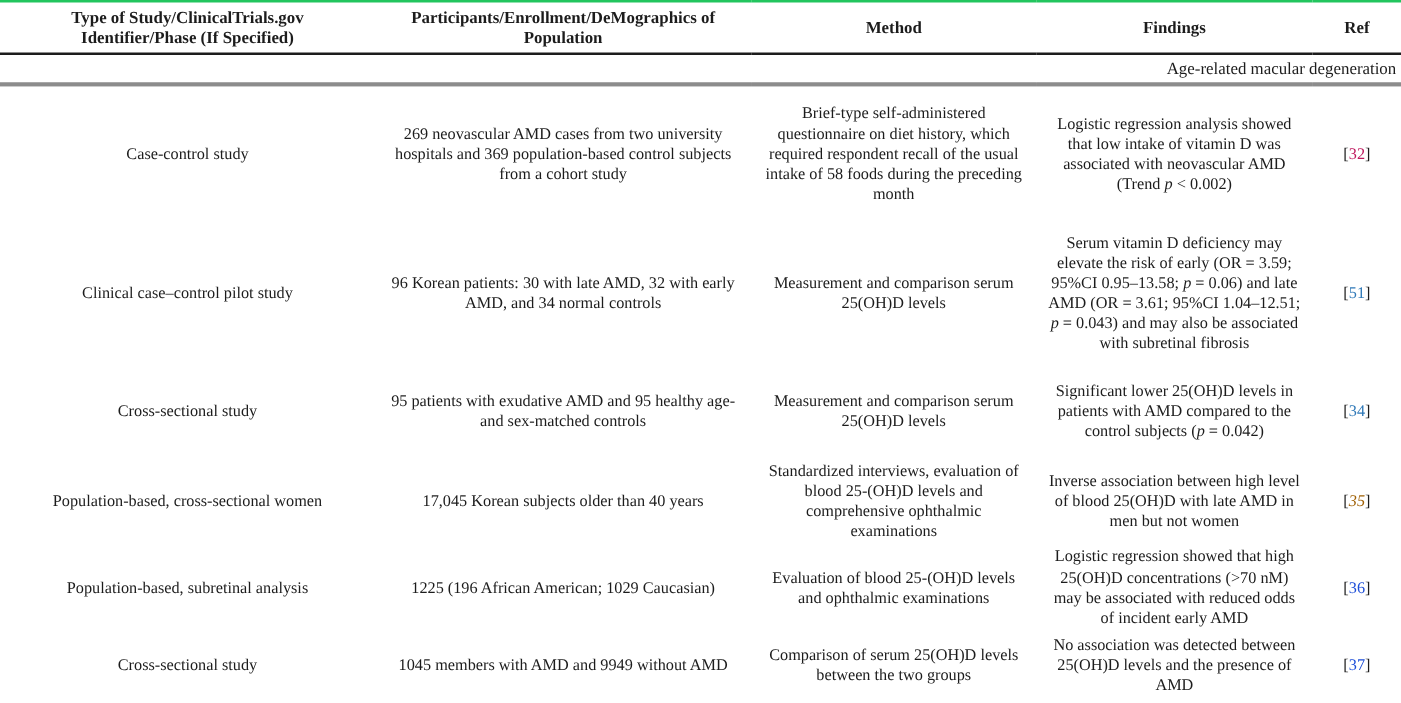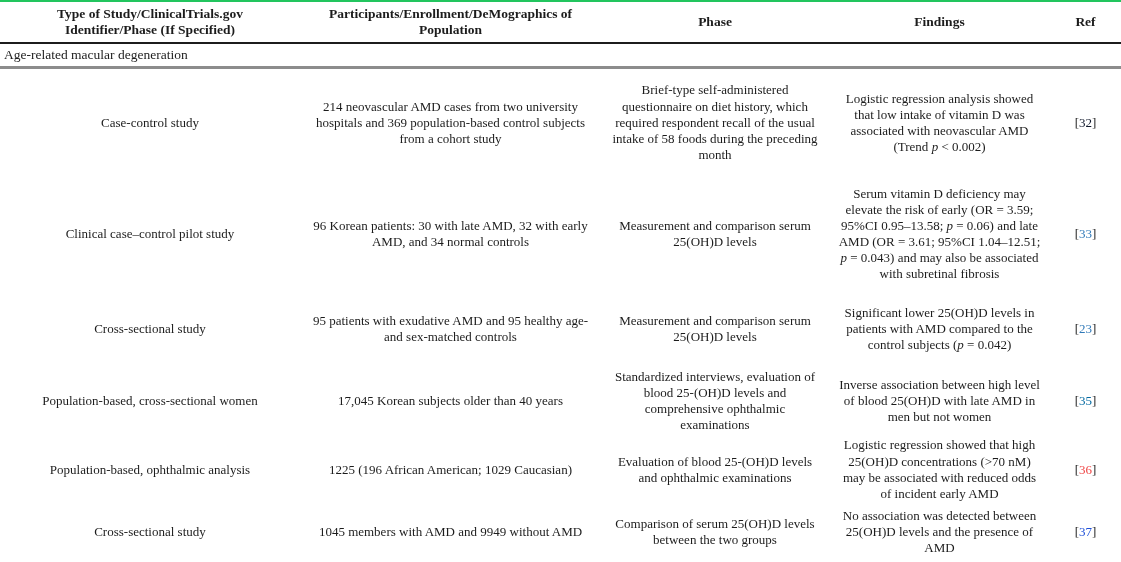--- a/index.html
+++ b/index.html
@@ -28,21 +28,21 @@
   th {
     font-weight: bold;
     font-size: 13.5px;
     line-height: 1.18;
     text-align: center;
     vertical-align: middle;
     padding: 3px 14px;
   }
   tr.section-row { border-bottom: 3px solid #8c8c8c; }
   tr.section-row td {
-    text-align: left;
+    text-align: right;
     vertical-align: middle;
     font-size: 13.5px;
     height: 24px;
     padding: 2px 4px;
   }
   td.c {
     text-align: center;
     vertical-align: middle;
     font-size: 13px;
     line-height: 1.24;
@@ -66,69 +66,69 @@
     <col class="c1">
       <col class="c2">
       <col class="c3">
       <col class="c4">
       <col class="c5">
   </colgroup>
   <thead>
     <tr>
       <th>Type of Study/ClinicalTrials.gov Identifier/Phase (If Specified)</th>
       <th>Participants/Enrollment/DeMographics of Population</th>
-      <th>Phase</th>
+      <th>Method</th>
       <th>Findings</th>
       <th>Ref</th>
     </tr>
   </thead>
   <tbody>
     <tr class="section-row">
       <td colspan="5">Age-related macular degeneration</td>
     </tr>
   </tbody>
   <tbody id="rows-body">
   <tr>
     <td class="c">Case-control study</td>
-    <td class="c">214 neovascular AMD cases from two university hospitals and 369 population-based control subjects from a cohort study</td>
+    <td class="c">269 neovascular AMD cases from two university hospitals and 369 population-based control subjects from a cohort study</td>
     <td class="c">Brief-type self-administered questionnaire on diet history, which required respondent recall of the usual intake of 58 foods during the preceding month</td>
     <td class="c findings">Logistic regression analysis showed that low intake of vitamin D was associated with neovascular AMD (Trend <i>p</i> &lt; 0.002)</td>
-    <td class="c ref-cell"><span>[</span><span class="ref-num" style="color: #0f172a;">32</span><span>]</span></td>
+    <td class="c ref-cell"><span>[</span><span class="ref-num" style="color: #be185d;">32</span><span>]</span></td>
   </tr>
 
   <tr>
     <td class="c">Clinical case–control pilot study</td>
     <td class="c">96 Korean patients: 30 with late AMD, 32 with early AMD, and 34 normal controls</td>
     <td class="c">Measurement and comparison serum 25(OH)D levels</td>
     <td class="c findings">Serum vitamin D deficiency may elevate the risk of early (OR = 3.59; 95%CI 0.95–13.58; <i>p</i> = 0.06) and late AMD (OR = 3.61; 95%CI 1.04–12.51; <i>p</i> = 0.043) and may also be associated with subretinal fibrosis</td>
-    <td class="c ref-cell"><span>[</span><span class="ref-num" style="color: rgb(48, 121, 184);">33</span><span>]</span></td>
+    <td class="c ref-cell"><span>[</span><span class="ref-num" style="color: rgb(48, 121, 184);">51</span><span>]</span></td>
   </tr>
 
   <tr>
     <td class="c">Cross-sectional study</td>
     <td class="c">95 patients with exudative AMD and 95 healthy age- and sex-matched controls</td>
     <td class="c">Measurement and comparison serum 25(OH)D levels</td>
     <td class="c findings">Significant lower 25(OH)D levels in patients with AMD compared to the control subjects (<i>p</i> = 0.042)</td>
-    <td class="c ref-cell"><span>[</span><span class="ref-num" style="color: rgb(48, 121, 184);">23</span><span>]</span></td>
+    <td class="c ref-cell"><span>[</span><span class="ref-num" style="color: rgb(48, 121, 184);">34</span><span>]</span></td>
   </tr>
 
   <tr>
     <td class="c">Population-based, cross-sectional women</td>
     <td class="c">17,045 Korean subjects older than 40 years</td>
     <td class="c">Standardized interviews, evaluation of blood 25-(OH)D levels and comprehensive ophthalmic examinations</td>
     <td class="c findings">Inverse association between high level of blood 25(OH)D with late AMD in men but not women</td>
-    <td class="c ref-cell"><span>[</span><span class="ref-num" style="color: #0369a1;">35</span><span>]</span></td>
+    <td class="c ref-cell"><span>[</span><span class="ref-num" style="color: #a16207; font-style: italic;">35</span><span>]</span></td>
   </tr>
 
   <tr>
-    <td class="c">Population-based, ophthalmic analysis</td>
+    <td class="c">Population-based, subretinal analysis</td>
     <td class="c">1225 (196 African American; 1029 Caucasian)</td>
     <td class="c">Evaluation of blood 25-(OH)D levels and ophthalmic examinations</td>
     <td class="c findings">Logistic regression showed that high 25(OH)D concentrations (&gt;70 nM) may be associated with reduced odds of incident early AMD</td>
-    <td class="c ref-cell"><span>[</span><span class="ref-num" style="color: #ef4444; margin-top: 16px;">36</span><span>]</span></td>
+    <td class="c ref-cell"><span>[</span><span class="ref-num" style="color: #1d4ed8; margin-top: 16px;">36</span><span>]</span></td>
   </tr>
 
   <tr>
     <td class="c">Cross-sectional study</td>
     <td class="c">1045 members with AMD and 9949 without AMD</td>
     <td class="c">Comparison of serum 25(OH)D levels between the two groups</td>
     <td class="c findings">No association was detected between 25(OH)D levels and the presence of AMD</td>
     <td class="c ref-cell"><span>[</span><span class="ref-num" style="color: #1d4ed8;">37</span><span>]</span></td>
   </tr>
 </tbody>

